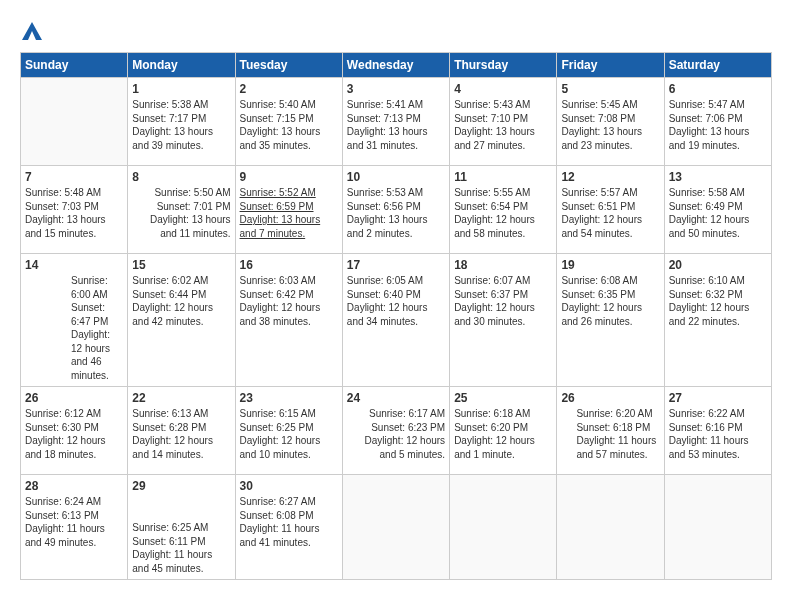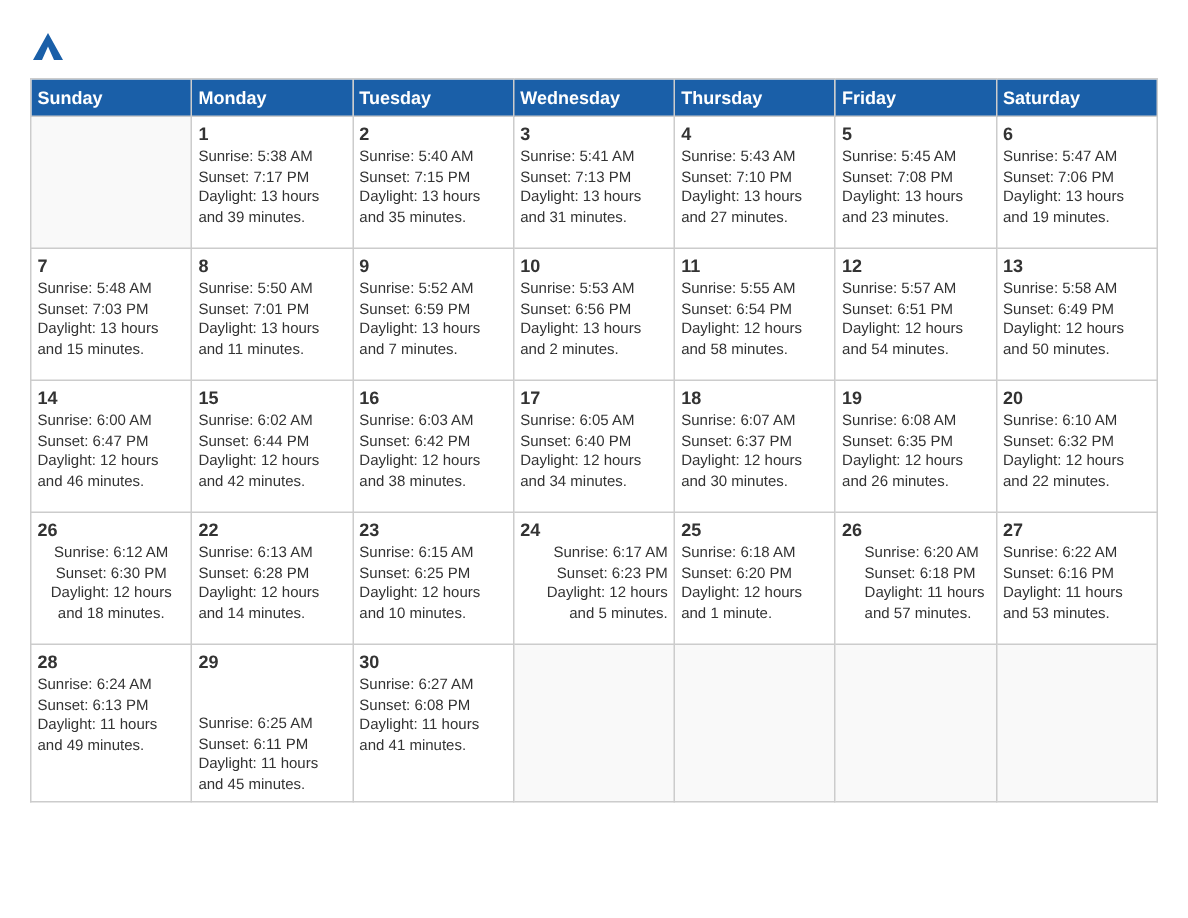--- a/index.html
+++ b/index.html
@@ -156,28 +156,28 @@
         <tr>
           <td>
             <div class="day-number">7</div>
             <div class="day-info" style="white-space: pre-line;">Sunrise: 5:48 AM
 Sunset: 7:03 PM
 Daylight: 13 hours
 and 15 minutes.</div>
           </td>
           <td>
             <div class="day-number">8</div>
-            <div class="day-info" style="white-space: pre-line;">Sunrise: 5:50 AM
+            <div class="day-info" style="white-space: pre-line; text-align: right;">Sunrise: 5:50 AM
 Sunset: 7:01 PM
 Daylight: 13 hours
 and 11 minutes.</div>
           </td>
           <td>
             <div class="day-number">9</div>
-            <div class="day-info" style="white-space: pre-line;">Sunrise: 5:52 AM
+            <div class="day-info" style="white-space: pre-line; text-decoration: underline;">Sunrise: 5:52 AM
 Sunset: 6:59 PM
 Daylight: 13 hours
 and 7 minutes.</div>
           </td>
           <td>
             <div class="day-number">10</div>
             <div class="day-info" style="white-space: pre-line;">Sunrise: 5:53 AM
 Sunset: 6:56 PM
 Daylight: 13 hours
 and 2 minutes.</div>
@@ -200,21 +200,21 @@
             <div class="day-number">13</div>
             <div class="day-info" style="white-space: pre-line;">Sunrise: 5:58 AM
 Sunset: 6:49 PM
 Daylight: 12 hours
 and 50 minutes.</div>
           </td>
         </tr>
         <tr>
           <td>
             <div class="day-number">14</div>
-            <div class="day-info" style="white-space: pre-line;">Sunrise: 6:00 AM
+            <div class="day-info" style="white-space: pre-line; margin-left: 46px;">Sunrise: 6:00 AM
 Sunset: 6:47 PM
 Daylight: 12 hours
 and 46 minutes.</div>
           </td>
           <td>
             <div class="day-number">15</div>
             <div class="day-info" style="white-space: pre-line;">Sunrise: 6:02 AM
 Sunset: 6:44 PM
 Daylight: 12 hours
 and 42 minutes.</div>
@@ -251,21 +251,21 @@
             <div class="day-number">20</div>
             <div class="day-info" style="white-space: pre-line;">Sunrise: 6:10 AM
 Sunset: 6:32 PM
 Daylight: 12 hours
 and 22 minutes.</div>
           </td>
         </tr>
         <tr>
           <td>
             <div class="day-number">26</div>
-            <div class="day-info" style="white-space: pre-line; text-align: center;">Sunrise: 6:12 AM
+            <div class="day-info" style="white-space: pre-line;">Sunrise: 6:12 AM
 Sunset: 6:30 PM
 Daylight: 12 hours
 and 18 minutes.</div>
           </td>
           <td>
             <div class="day-number">22</div>
             <div class="day-info" style="white-space: pre-line;">Sunrise: 6:13 AM
 Sunset: 6:28 PM
 Daylight: 12 hours
 and 14 minutes.</div>

